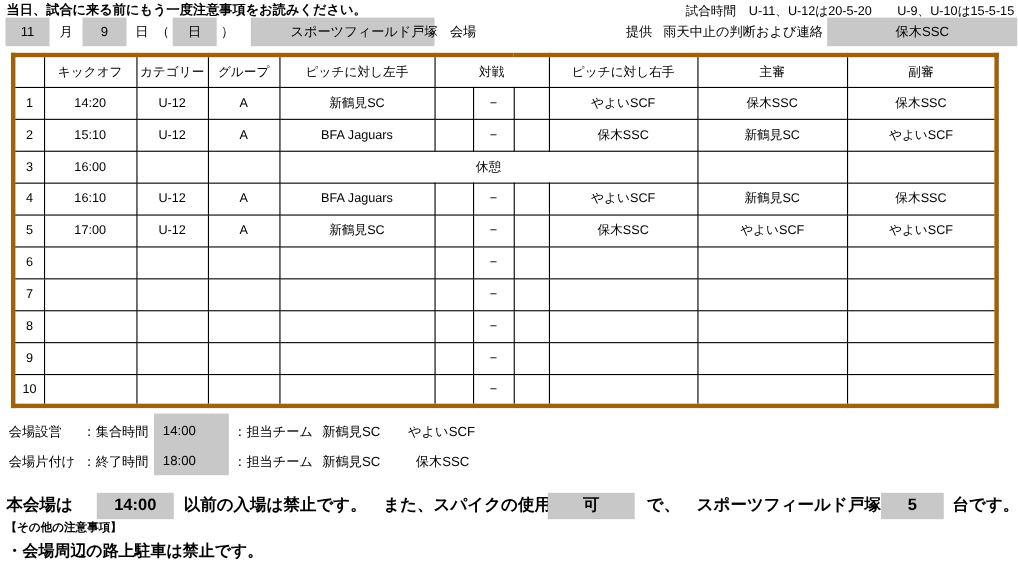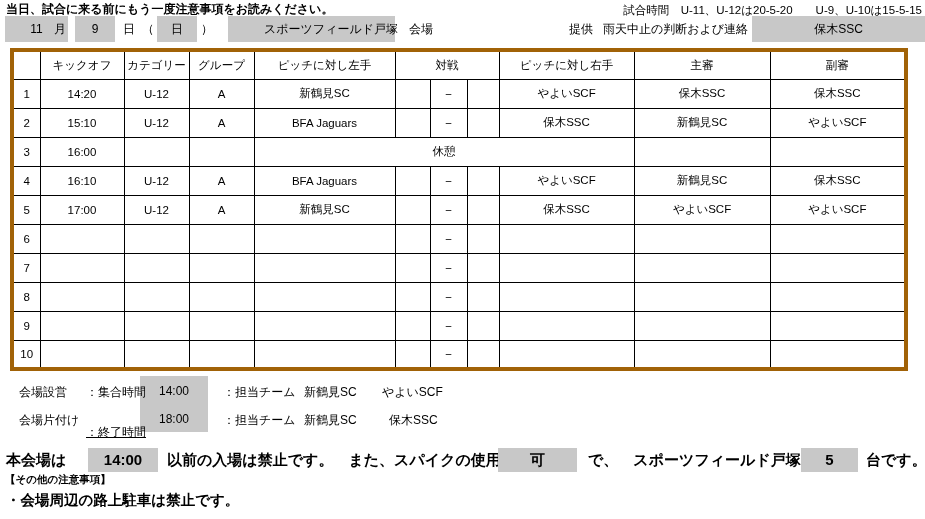--- a/index.html
+++ b/index.html
@@ -27,42 +27,42 @@
     border-collapse:collapse; table-layout:fixed;
     border:4px solid #a16207;
   }
   table.sched td {
     border:1.5px solid #000; height:29px; padding:0 1px;
     font-size:11.5px; text-align:center; vertical-align:middle;
     overflow:hidden; white-space:nowrap;
   }
 
   .setup-band { left:140px; top:376px; width:68px; height:56px; }
-  .setup-txt { position:absolute; font-size:12px; white-space:nowrap;margin-left:11px; }
+  .setup-txt { position:absolute; font-size:12px; white-space:nowrap; }
 
   #rules-line { left:0; top:447px; width:925px; height:26px; }
   .rule-txt {
     position:absolute; top:0; height:26px; line-height:26px;
     font-size:15px; font-weight:bold; white-space:nowrap;
   }
   .rule-box {
     position:absolute; top:1px; height:24px; line-height:24px;
     text-align:center; font-size:15px; font-weight:bold; background:#c8c8c8;
   }
   #notes-heading { left:5px; top:473px; font-size:10.5px; font-weight:bold; white-space:nowrap; }
   #note-1 { left:6px; top:491px; font-size:14.5px; font-weight:bold; white-space:nowrap; }
 </style>
 </head>
 <body>
 
 <div class="abs" id="notice-top">当日、試合に来る前にもう一度注意事項をお読みください。</div>
 <div class="abs" id="match-time">試合時間　U-11、U-12は20-5-20　　U-9、U-10は15-5-15</div>
 
 <div class="abs" id="header-strip">
-  <span class="strip-cell gray" style="left:5px;width:63px;">11</span>
+  <span class="strip-cell gray" style="left:5px;width:40px;">11</span>
   <span class="strip-lbl" style="left:45px;width:30px;">月</span>
   <span class="strip-cell gray" style="left:75px;width:40px;">9</span>
   <span class="strip-lbl" style="left:115px;width:28px;">日</span>
   <span class="strip-lbl" style="left:139px;width:18px;">（</span>
   <span class="strip-cell gray" style="left:157px;width:40px;">日</span>
   <span class="strip-lbl" style="left:197px;width:20px;">）</span>
   <span class="strip-cell gray" style="left:228px;width:167px;padding-left:36px;">スポーツフィールド戸塚</span>
   <span class="strip-lbl" style="left:395px;width:52px;">会場</span>
   <span class="strip-lbl" style="left:548px;width:50px;padding-left:16px;">提供</span>
   <span class="strip-lbl" style="left:598px;width:155px;">雨天中止の判断および連絡</span>
@@ -227,21 +227,21 @@
 <div class="abs gray setup-band"></div>
 
 <span class="setup-txt" style="left:8px;top:384px;">会場設営</span>
 <span class="setup-txt" style="left:75px;top:384px;">：集合時間</span>
 <span class="setup-txt" style="left:148px;top:384px;">14:00</span>
 <span class="setup-txt" style="left:212px;top:384px;">：担当チーム</span>
 <span class="setup-txt" style="left:293px;top:384px;">新鶴見SC</span>
 <span class="setup-txt" style="left:371px;top:384px;">やよいSCF</span>
 
 <span class="setup-txt" style="left:8px;top:412px;">会場片付け</span>
-<span class="setup-txt" style="left:75px;top:424px;text-decoration:underline;">：終了時間</span>
+<span class="setup-txt" style="left:75px;top:412px;">：終了時間</span>
 <span class="setup-txt" style="left:148px;top:412px;">18:00</span>
 <span class="setup-txt" style="left:212px;top:412px;">：担当チーム</span>
 <span class="setup-txt" style="left:293px;top:412px;">新鶴見SC</span>
 <span class="setup-txt" style="left:378px;top:412px;">保木SSC</span>
 
 <div class="abs" id="rules-line">
   <span class="rule-txt" style="left:6px;">本会場は</span>
   <span class="rule-box" style="left:88px;width:70px;">14:00</span>
   <span class="rule-txt" style="left:167px;">以前の入場は禁止です。　また、スパイクの使用は</span>
   <span class="rule-box" style="left:498px;width:79px;">可</span>

